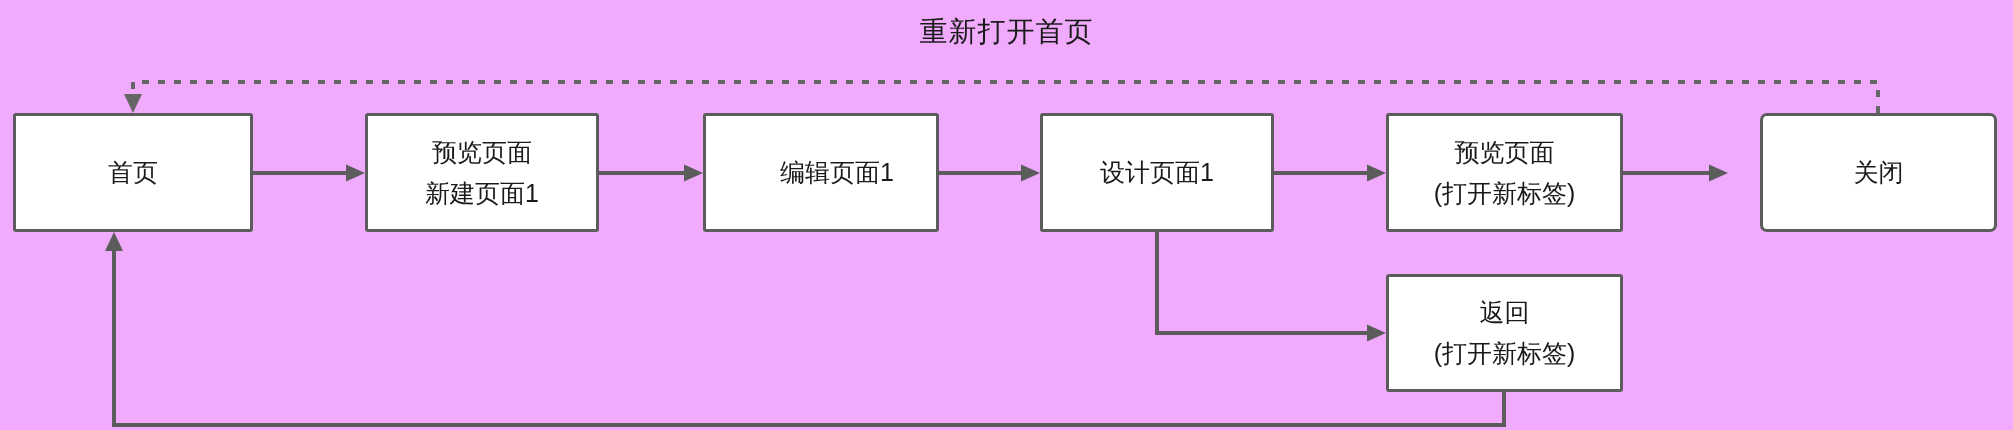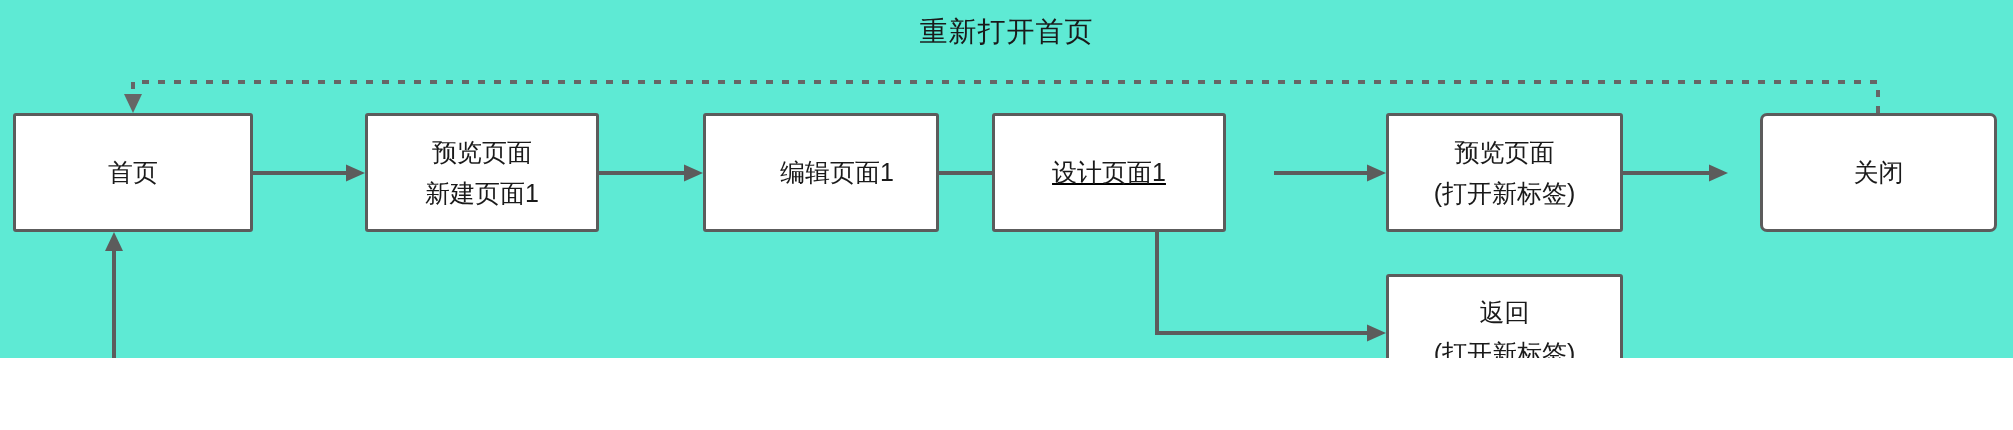--- a/index.html
+++ b/index.html
@@ -3,22 +3,22 @@
 <meta charset="utf-8">
 <style>
   html, body {
     margin: 0;
     padding: 0;
     background: #ffffff;
   }
   .canvas {
     position: relative;
     width: 2013px;
-    height: 358px;
-    background: #5eead4;
+    height: 430px;
+    background: #f0abfc;
     font-family: "Liberation Sans", "DejaVu Sans", sans-serif;
     overflow: hidden;
   }
   .diagram-title {
     position: absolute;
     left: 0;
     right: 0;
     top: 14px;
     text-align: center;
     font-size: 28px;
@@ -125,21 +125,21 @@
 
   <div class="node" style="left:365px; top:113px; width:234px; height:119px;">
     <div class="node-line">预览页面</div>
     <div class="node-line">新建页面1</div>
   </div>
 
   <div class="node" style="left:703px; top:113px; width:236px; height:119px;padding-left:32px;">
     <div class="node-line">编辑页面1</div>
   </div>
 
-  <div class="node" style="left:992px; top:113px; width:234px; height:119px;text-decoration:underline;">
+  <div class="node" style="left:1040px; top:113px; width:234px; height:119px;">
     <div class="node-line">设计页面1</div>
   </div>
 
   <div class="node" style="left:1386px; top:113px; width:237px; height:119px;">
     <div class="node-line">预览页面</div>
     <div class="node-line">(打开新标签)</div>
   </div>
 
   <div class="node" style="left:1760px; top:113px; width:237px; height:119px;border-radius:7px;">
     <div class="node-line">关闭</div>

